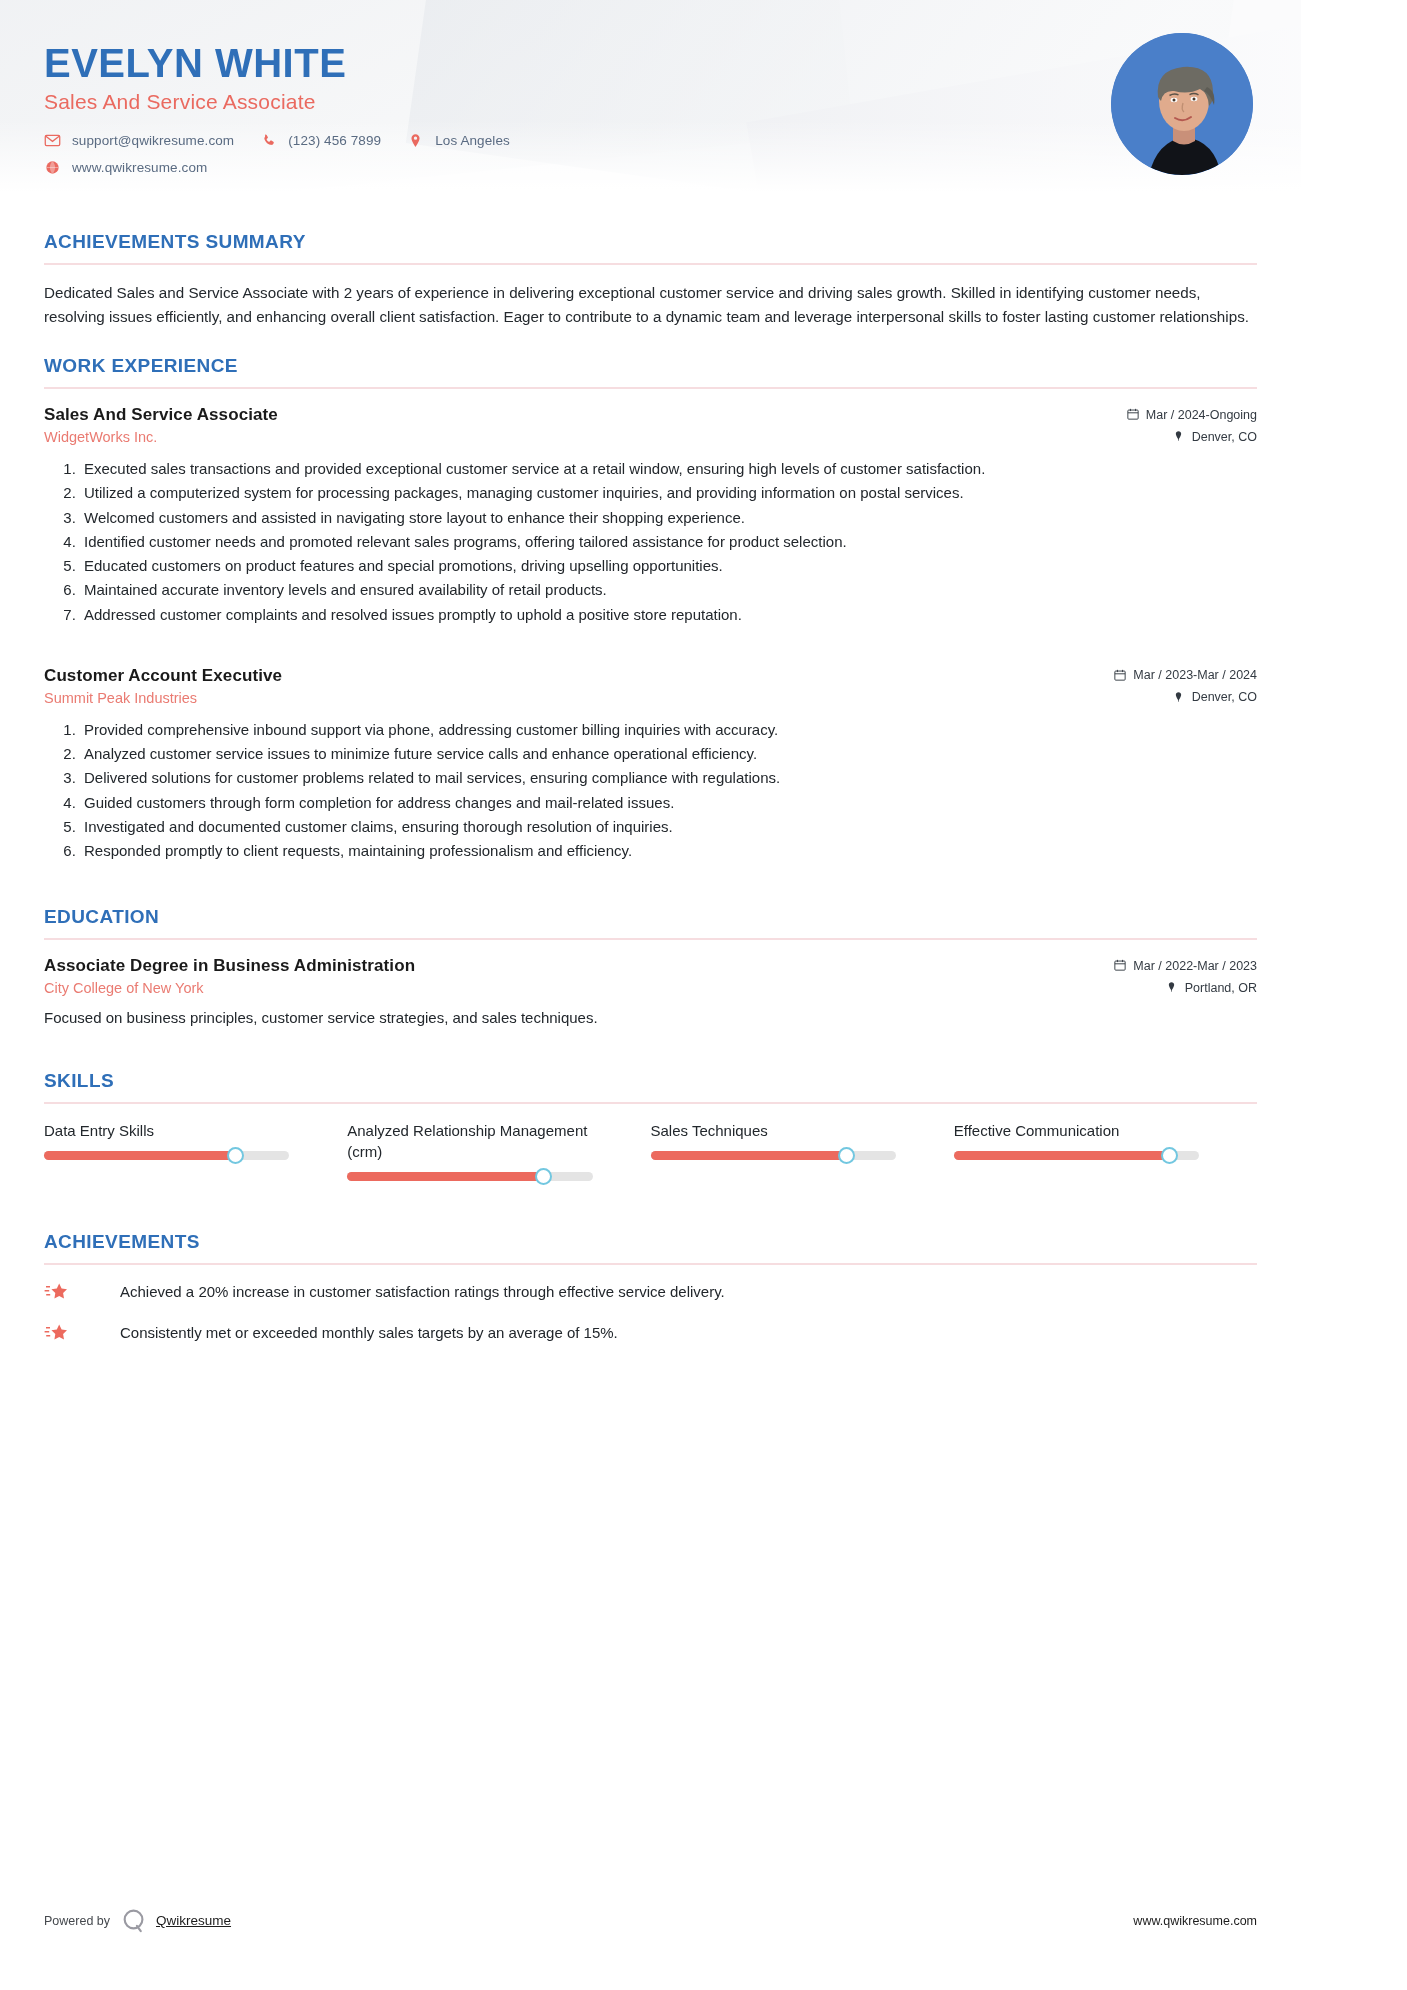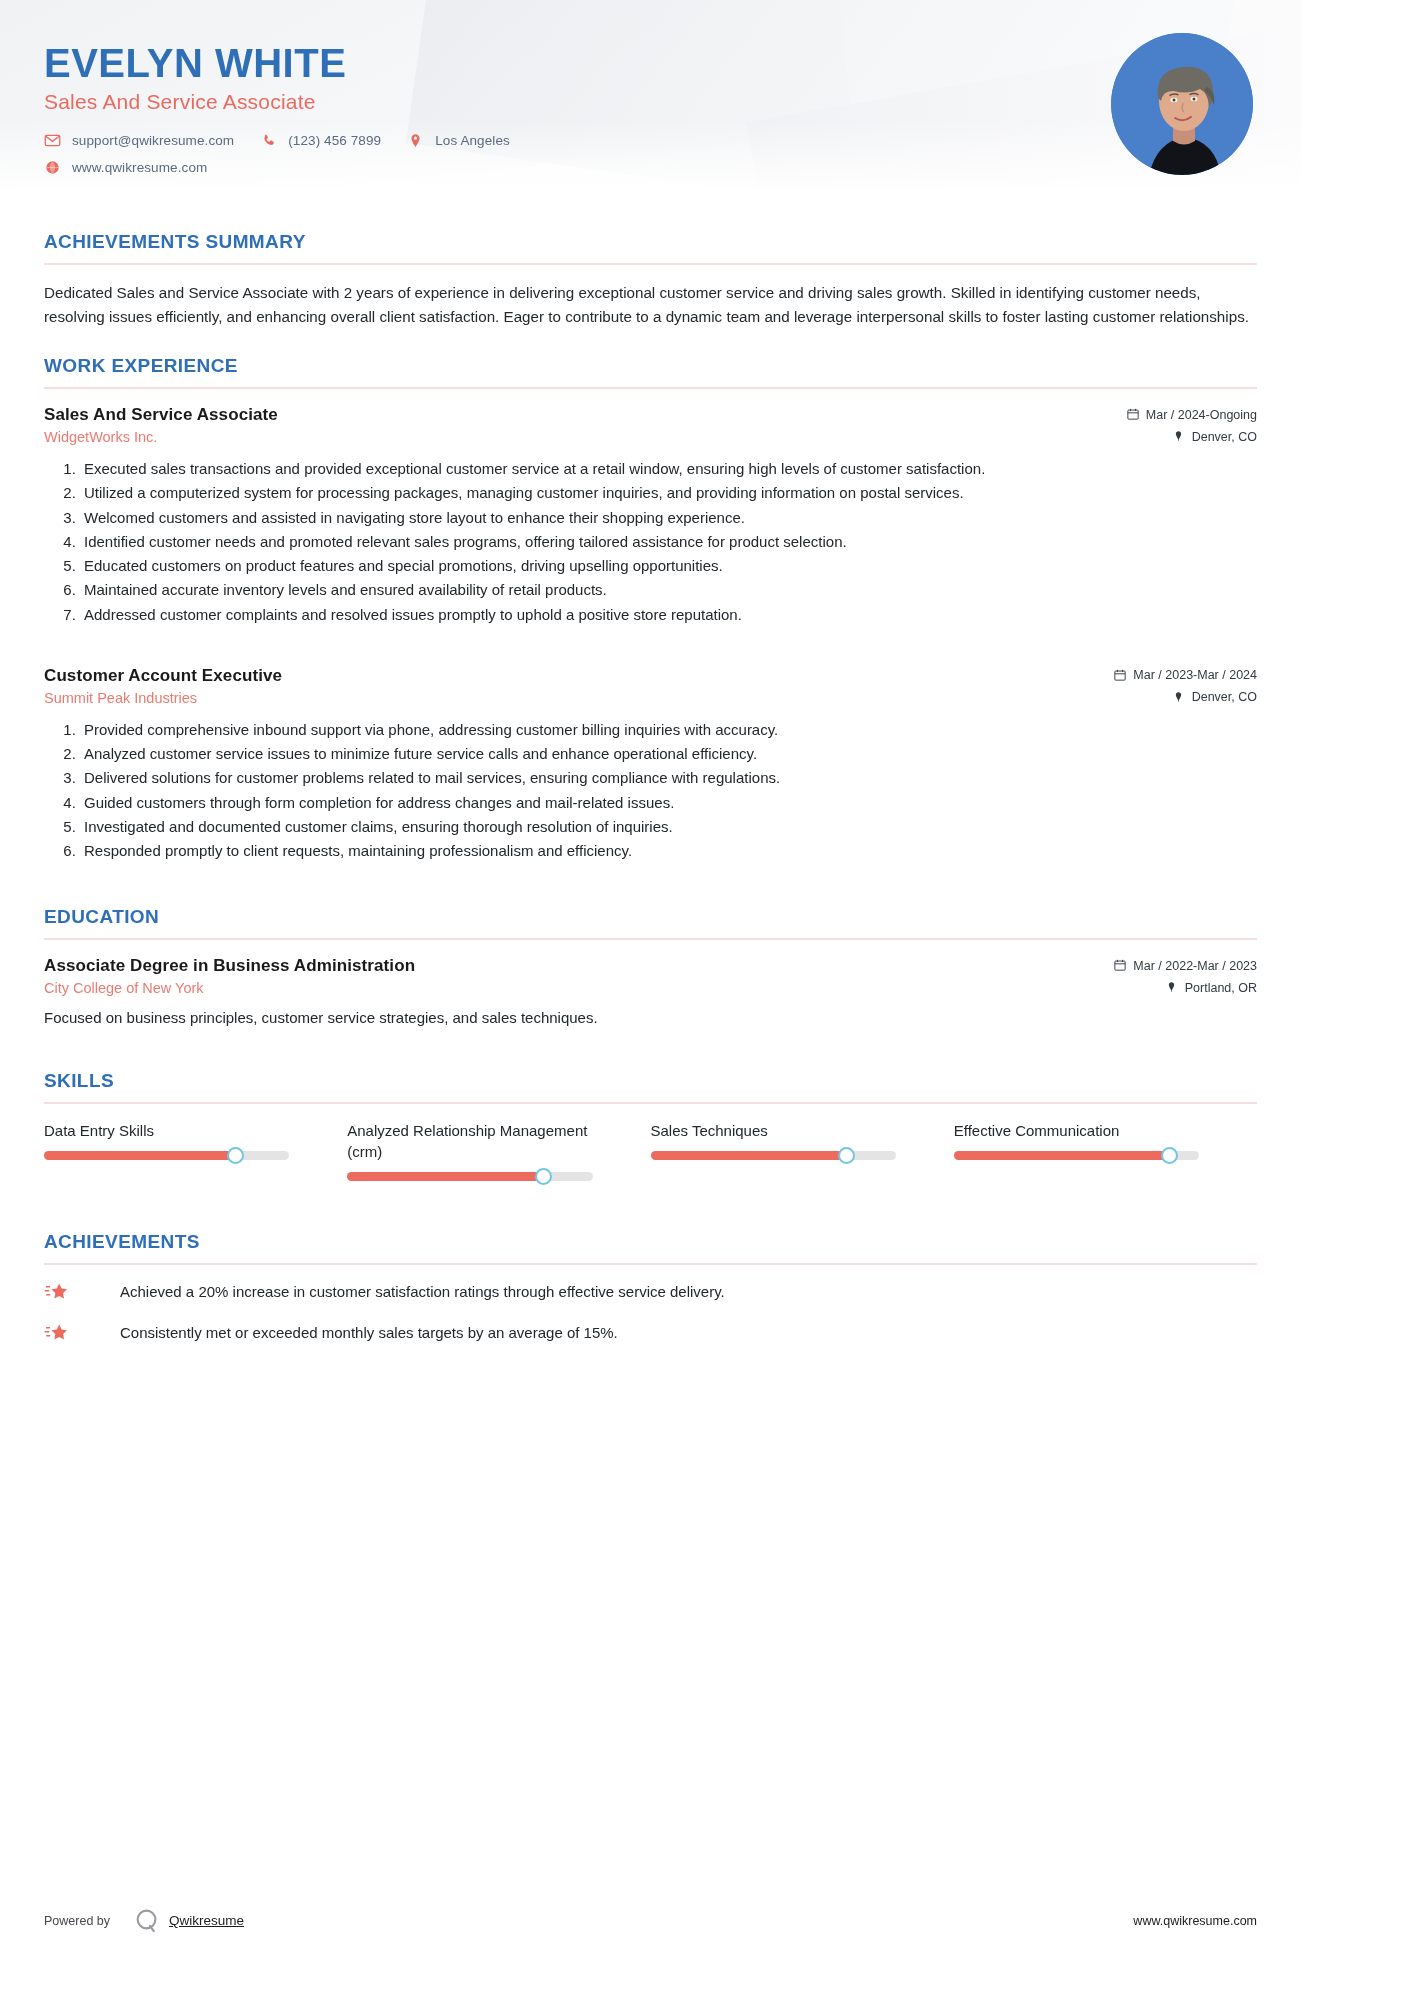--- a/index.html
+++ b/index.html
@@ -290,21 +290,21 @@
     justify-content: space-between;
     align-items: center;
   }
   .footer-left {
     display: flex;
     align-items: center;
   }
   .powered-by {
     font-size: 12.5px;
     color: #44484d;
-    margin-right: 24px;
+    margin-right: 11px;
   }
   .qwik-logo {
     width: 27px;
     height: 27px;
     margin-right: 8px;
     color: #9a9aa2;
     display: inline-flex;
     align-items: center;
     justify-content: center;
   }

